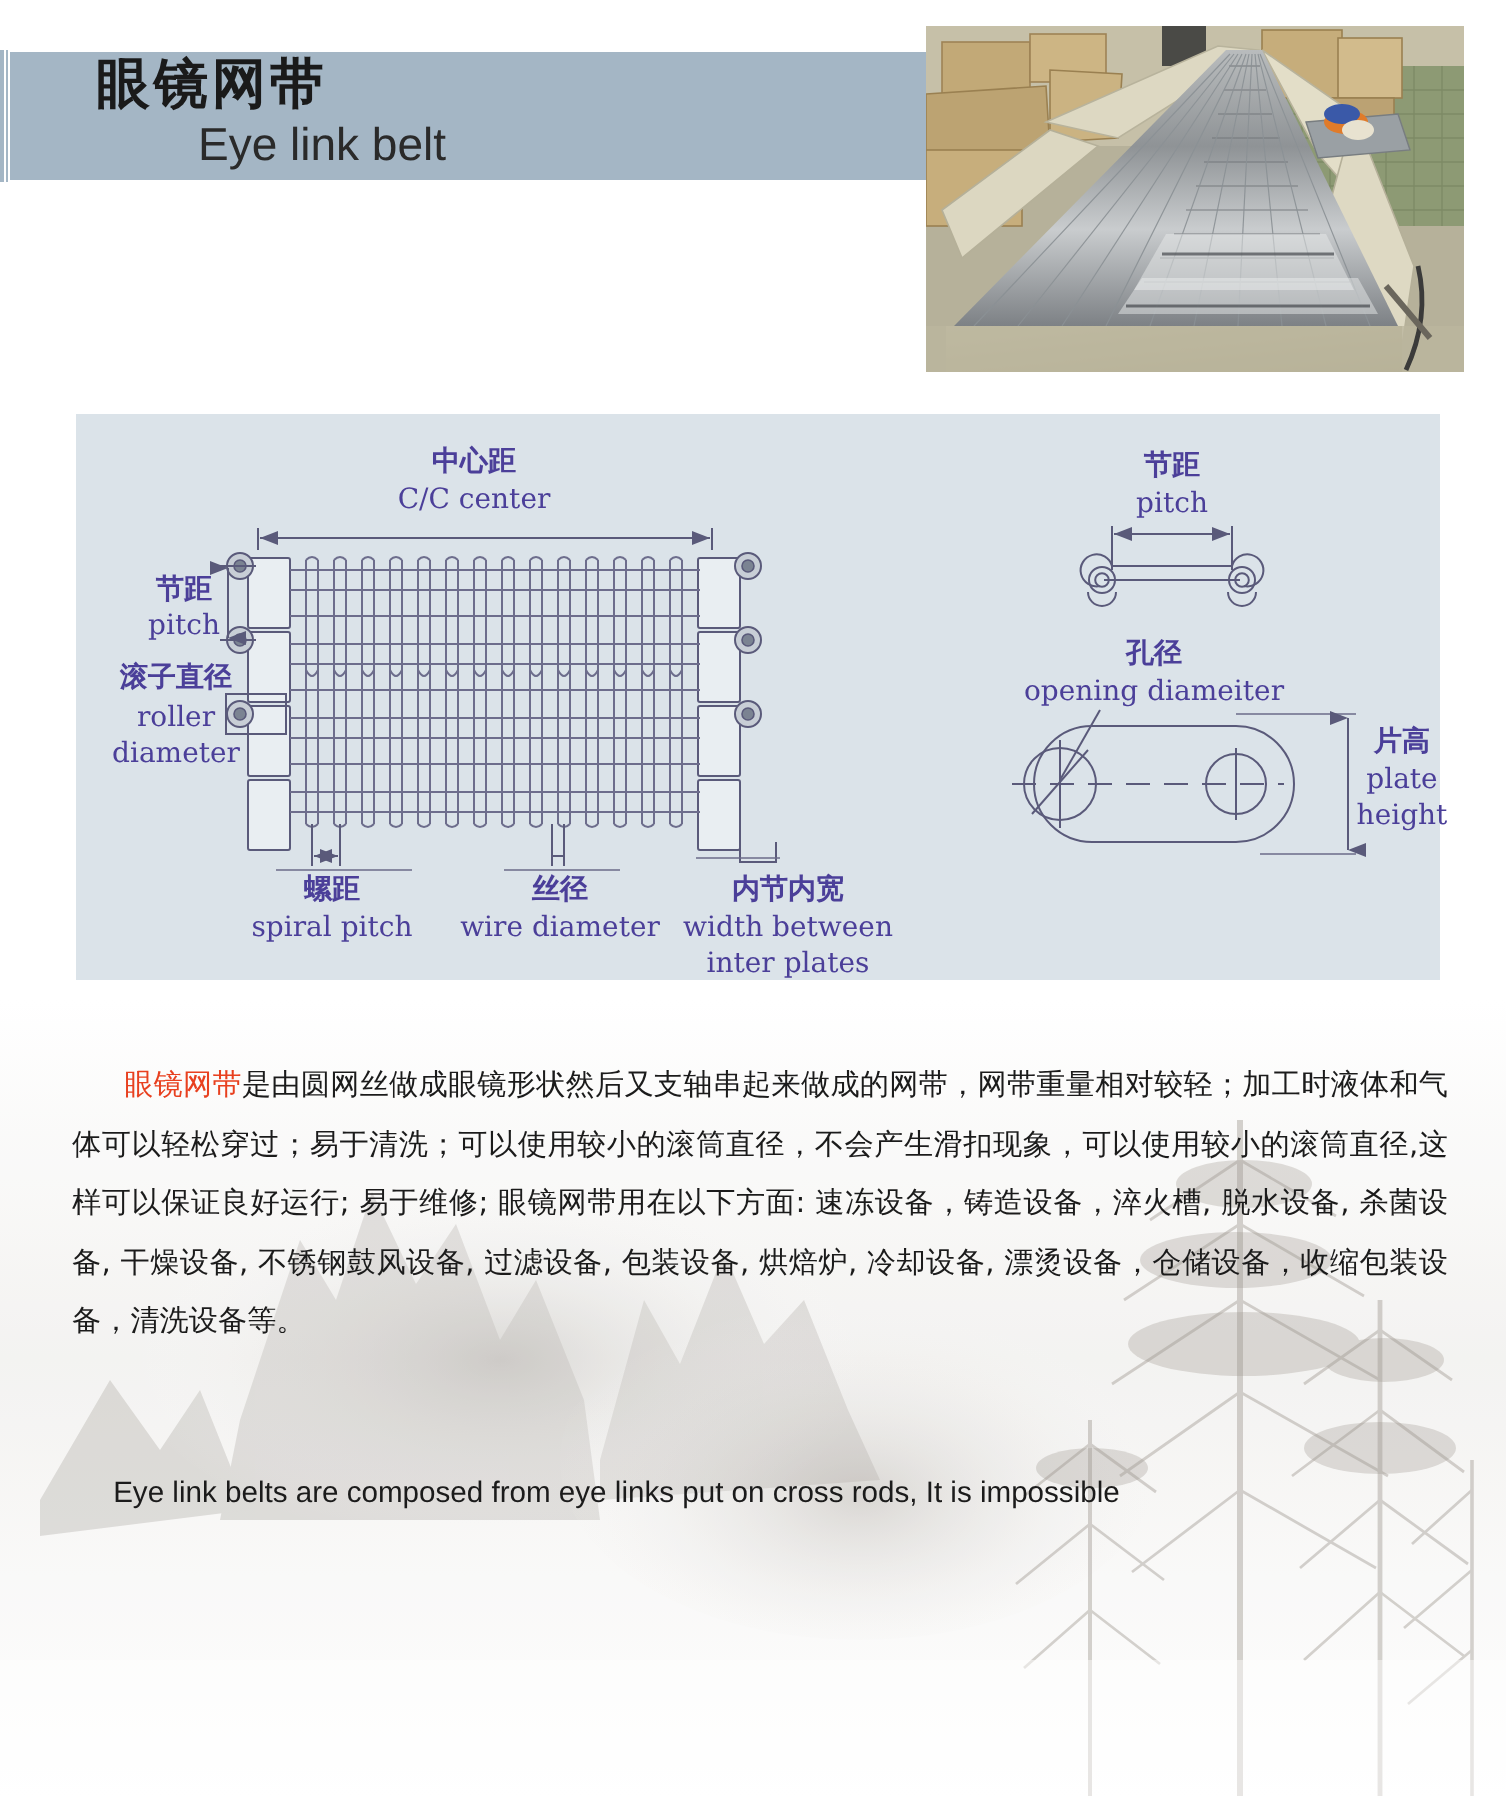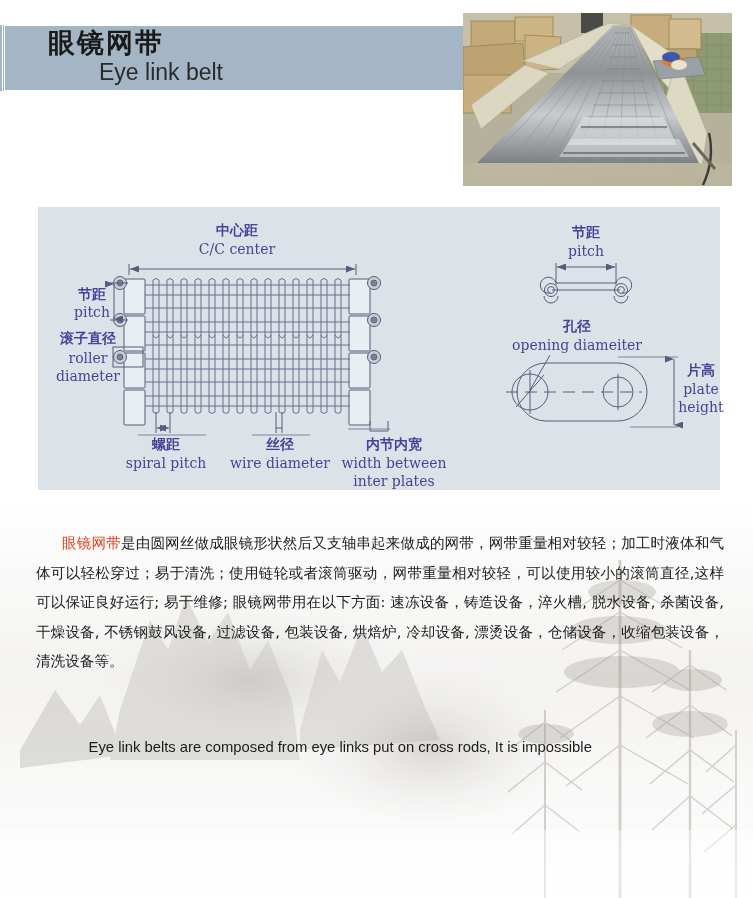--- a/index.html
+++ b/index.html
@@ -65,21 +65,21 @@
   }
   .cn-para .hl{ color:#e8401f; }
   .cn-para .indent{ display:inline-block; width:26px; }
 
   .en-para{
     position:absolute; left:36px; top:672px; width:690px;
     font-family:"Liberation Sans", sans-serif;
     font-size:14.8px; line-height:30px; color:#1b1b1b;
     z-index:2; white-space:pre-wrap;
   }
-  .en-line{ display:block;margin-left:32px; }
+  .en-line{ display:block; }
 </style>
 </head>
 <body>
 
 <div class="watermark">
   <svg width="753" height="398" viewBox="0 0 753 398">
     <defs>
       <linearGradient id="mistg" x1="0" y1="0" x2="0" y2="1">
         <stop offset="0%" stop-color="#ffffff" stop-opacity="1"></stop>
         <stop offset="45%" stop-color="#f2f1ef" stop-opacity="1"></stop>
@@ -467,21 +467,21 @@
       <path class="ln-thin" d="M580 150 H640"></path>
       <path class="ln-thin" d="M592 220 H640"></path>
       <path class="ln" d="M636 152 V218" marker-start="url(#arrU)" marker-end="url(#arrD)"></path>
       <text class="lbl-cn" x="663" y="168" text-anchor="middle">片高</text>
       <text class="lbl-en" x="663" y="187" text-anchor="middle">plate</text>
       <text class="lbl-en" x="663" y="205" text-anchor="middle">height</text>
     </g>
   </svg>
 </div>
 
-<p class="cn-para"><span class="indent"></span><span class="hl">眼镜网带</span><span>是由圆网丝做成眼镜形状然后又支轴串起来做成的网带，网带重量相对较轻；加工时液体和气体可以轻松穿过；易于清洗；使用链轮或者滚筒驱动，网带重量相对较轻，可以使用较小的滚筒直径,这样可以保证良好运行; 易于维修; 眼镜网带用在以下方面: 速冻设备，铸造设备，淬火槽, 脱水设备, 杀菌设备, 干燥设备, 不锈钢鼓风设备, 过滤设备, 包装设备, 烘焙炉, 冷却设备, 漂烫设备，仓储设备，收缩包装设备，清洗设备等。</span></p>
+<p class="cn-para"><span class="indent"></span><span class="hl">眼镜网带</span><span>是由圆网丝做成眼镜形状然后又支轴串起来做成的网带，网带重量相对较轻；加工时液体和气体可以轻松穿过；易于清洗；可以使用较小的滚筒直径，不会产生滑扣现象，可以使用较小的滚筒直径,这样可以保证良好运行; 易于维修; 眼镜网带用在以下方面: 速冻设备，铸造设备，淬火槽, 脱水设备, 杀菌设备, 干燥设备, 不锈钢鼓风设备, 过滤设备, 包装设备, 烘焙炉, 冷却设备, 漂烫设备，仓储设备，收缩包装设备，清洗设备等。</span></p>
 
 <div class="en-para">
   <span class="en-line">     Eye link belts are composed from eye links put on cross rods, It is impossible</span>
   
   
   
   
   
   
 </div>

